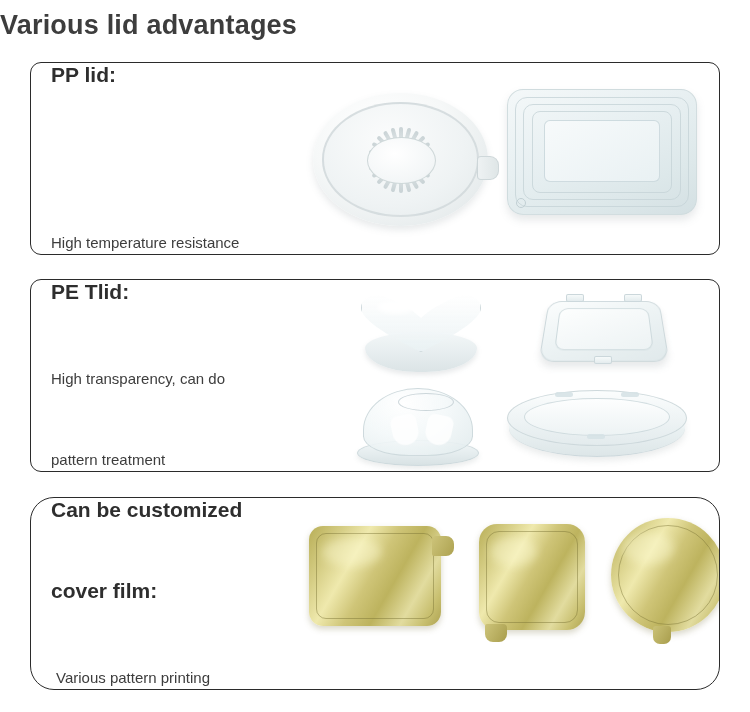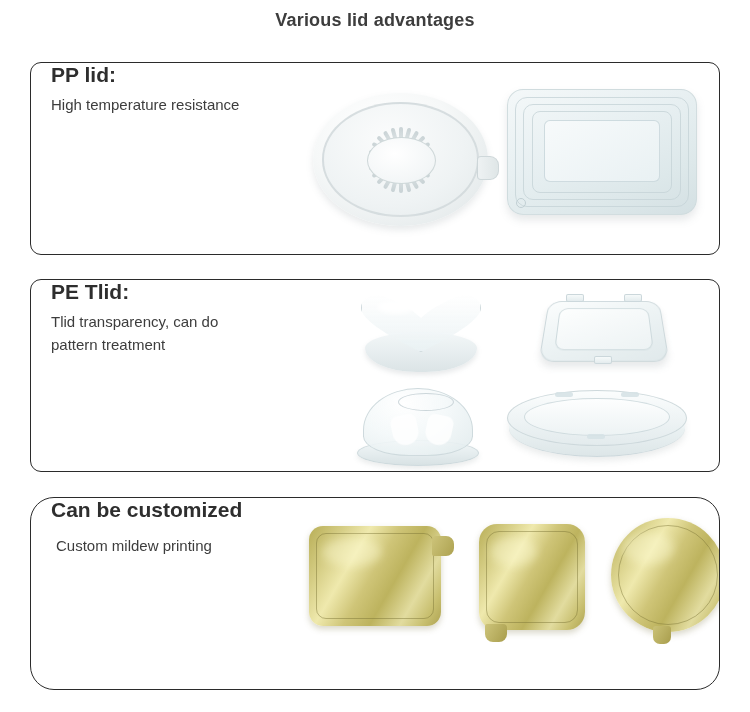--- a/index.html
+++ b/index.html
@@ -11,22 +11,22 @@
     width: 750px;
     height: 712px;
     font-family: "Liberation Sans", sans-serif;
     color: #3a3a3a;
     overflow: hidden;
     position: relative;
   }
 
   
   .page-title {
-    text-align: center;
-    font-size: 18px;
+    text-align: left;
+    font-size: 27px;
     font-weight: bold;
     color: #3d3d3d;
     letter-spacing: 0.2px;
     padding-top: 11px;
     line-height: 1.1;
   }
 
   
   .card {
     position: absolute;
@@ -43,21 +43,21 @@
   #card-gold{ top: 497px; height: 193px; border-radius: 24px; }
 
   .card-text {
     position: absolute;
     left: 20px;
     top: 0;
     height: 100%;
     width: 290px;
     display: flex;
     flex-direction: column;
-    justify-content: flex-start;
+    justify-content: space-between;
   }
   .card-heading {
     font-size: 21px;
     font-weight: bold;
     color: #2e2e2e;
     line-height: 1.18;
     margin-bottom: 5px;
   }
   .card-body {
     font-size: 15px;
@@ -397,21 +397,21 @@
       <div class="corner-mark"></div>
     </div>
 
   </div>
 </div>
 
 <div class="card" id="card-pe">
 
   <div class="card-text">
     <div class="card-heading">PE Tlid:</div>
-    <div class="card-body">Tlid transparency, can do</div>
+    <div class="card-body">High transparency, can do</div>
     <div class="card-body">pattern treatment</div>
   </div>
 
   <div class="card-art">
 
     <div class="plastic heart-lid">
       <div class="base"></div>
       <div class="dome"></div>
       <div class="gloss"></div>
     </div>
@@ -444,21 +444,22 @@
       <div class="tabmark t3"></div>
     </div>
 
   </div>
 </div>
 
 <div class="card" id="card-gold">
 
   <div class="card-text">
     <div class="card-heading">Can be customized</div>
-    <div class="card-body">Custom mildew printing</div>
+    <div class="card-heading">cover film:</div>
+    <div class="card-body">Various pattern printing</div>
   </div>
 
   <div class="card-art">
 
     <div class="plastic foil foil-rect">
       <div class="edge"></div>
       <div class="sheen"></div>
       <div class="pull"></div>
     </div>
 

